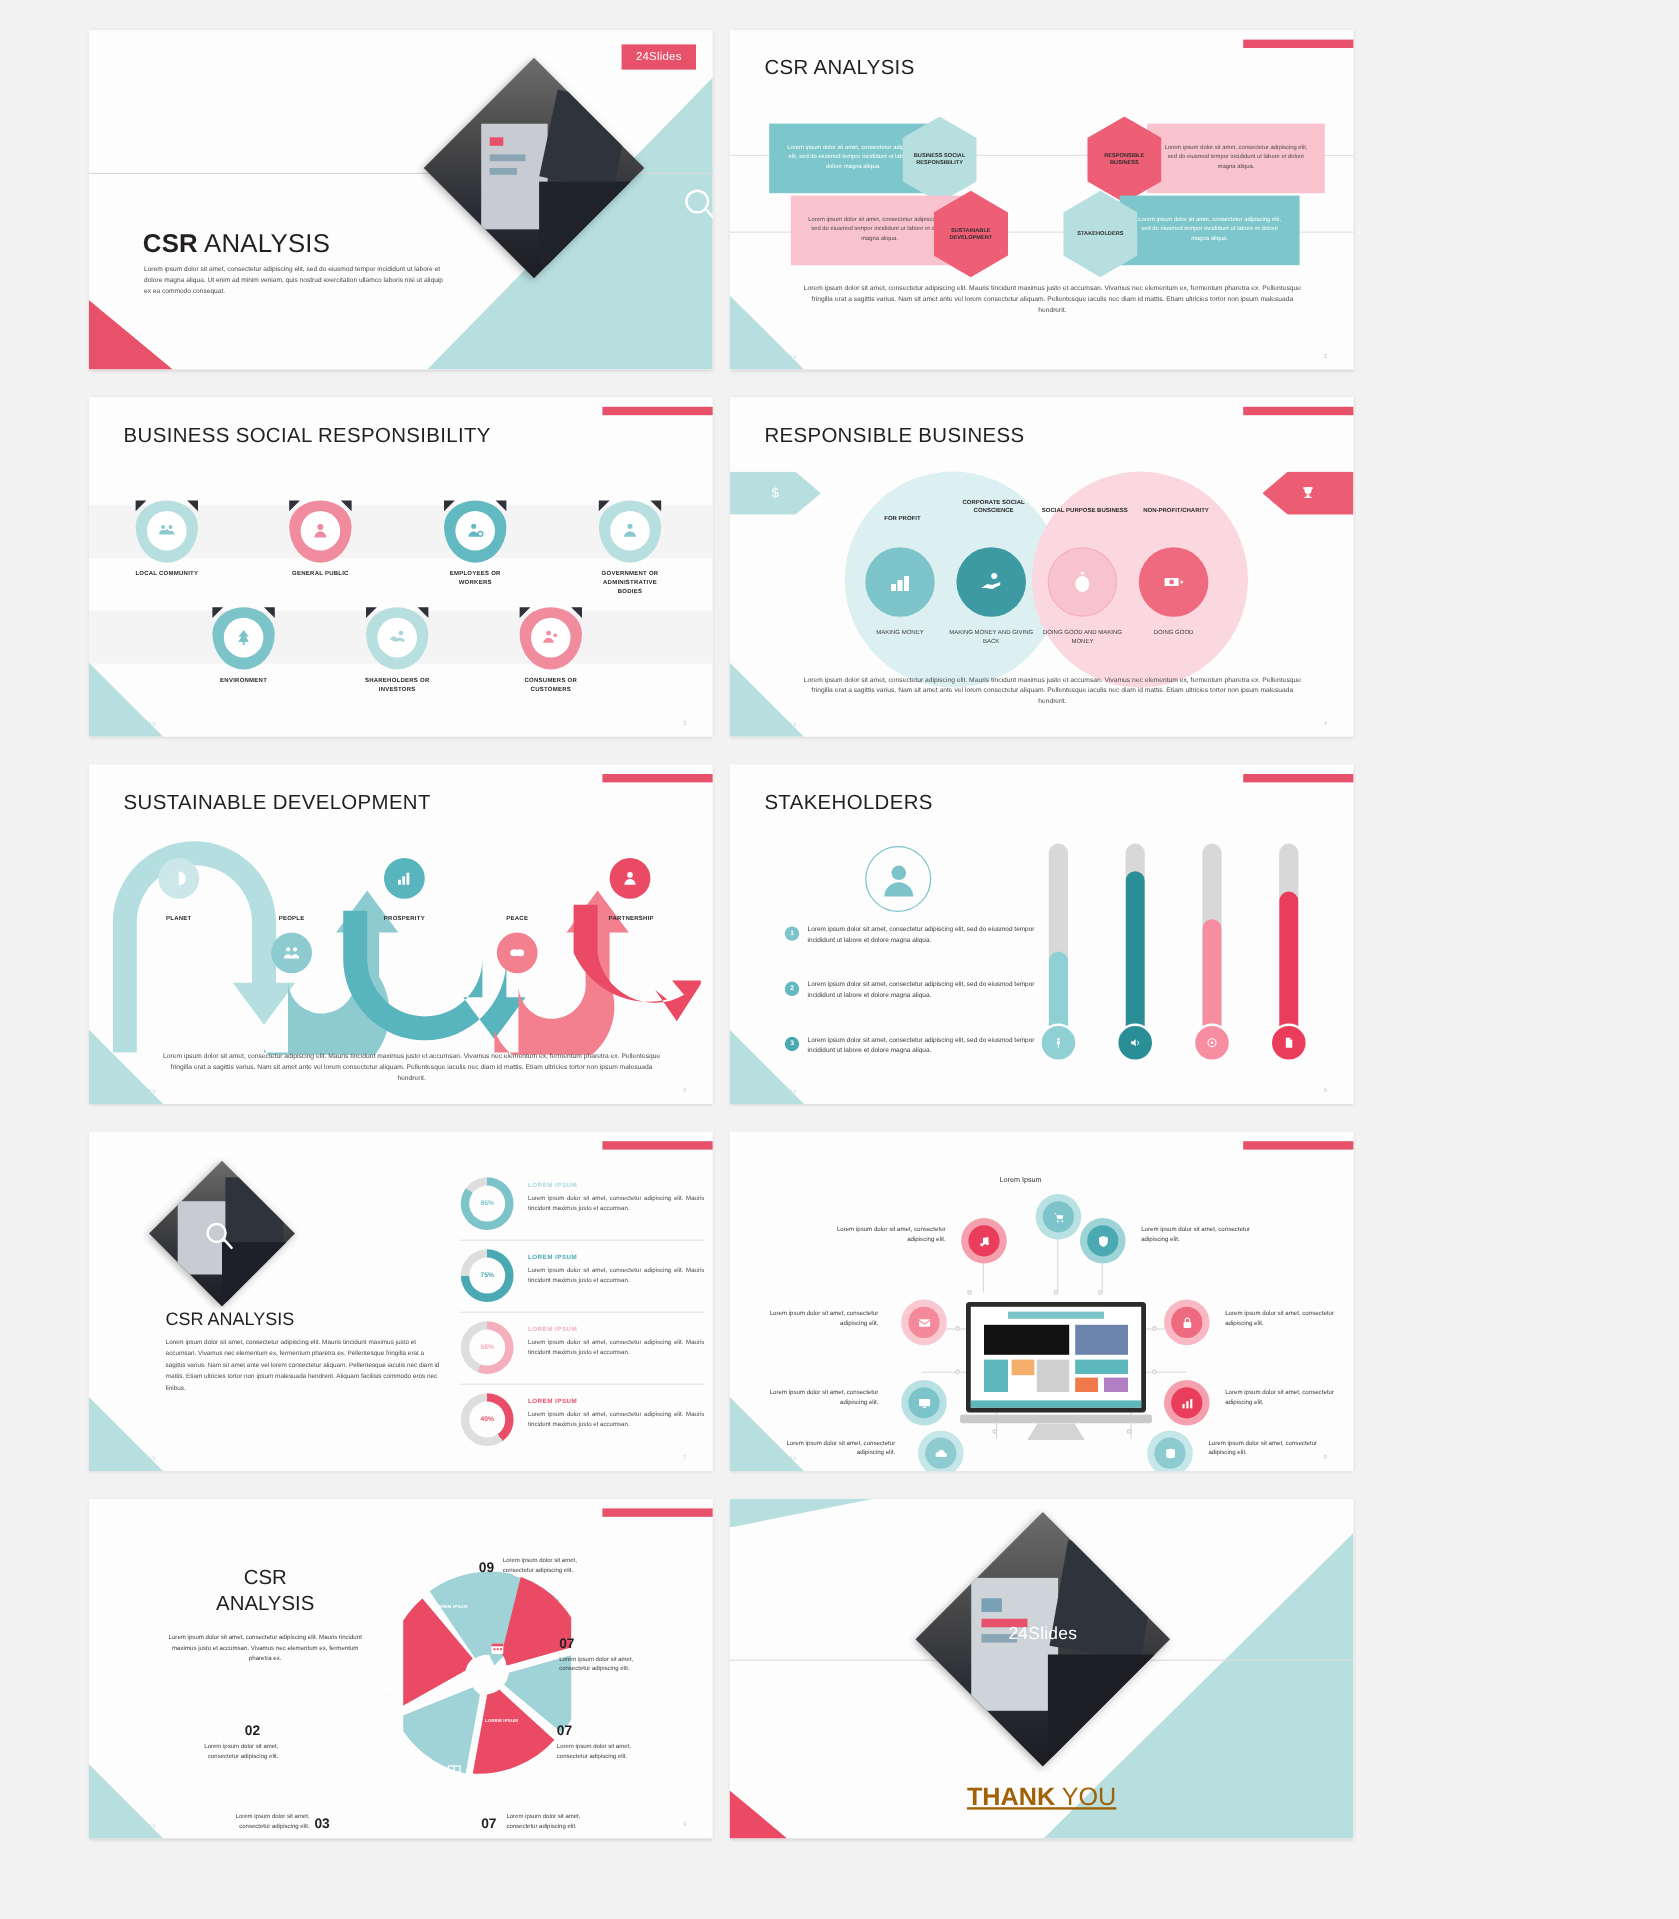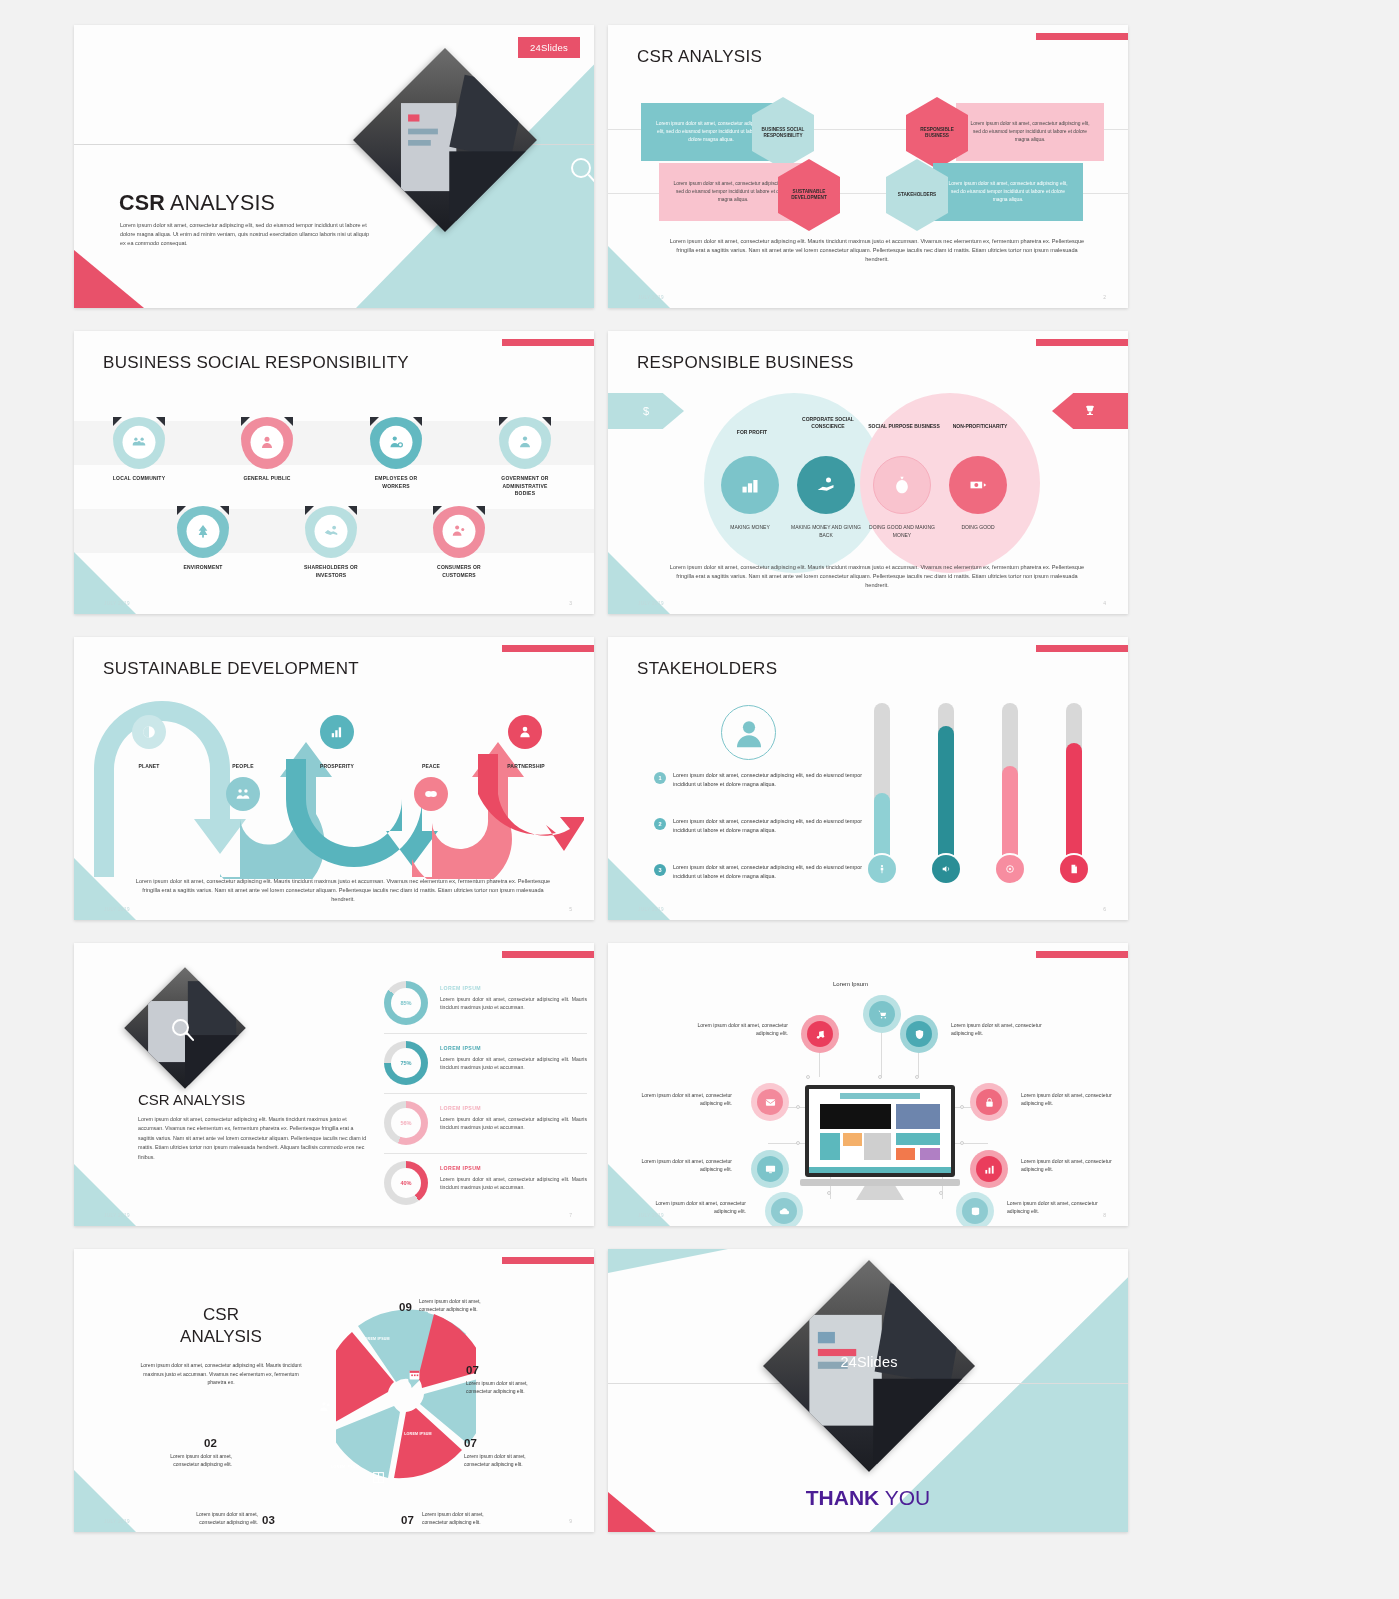--- a/index.html
+++ b/index.html
@@ -172,21 +172,21 @@
   .conn { position:absolute; background:#dcdcdc; }
   .conn.v { width:1px; }
   .conn.h { height:1px; }
   .cdot { position:absolute; width:4px; height:4px; border-radius:50%; border:1px solid #cfcfcf; background:#fdfdfd; }
   .segtx { font-size:3.6px; color:#fff; font-weight:700; text-align:center; line-height:1.4; letter-spacing:.2px; }
   .wnum { position:absolute; font-size:11.5px; font-weight:700; color:#231f20; }
   .wtx  { position:absolute; font-size:5px; line-height:1.6; color:#3b3b3b; width:66px; }
   
   .s10 .hline { position:absolute; left:0; right:0; top:134px; height:1px; background:#ddd; }
   .s10 .thanks { position:absolute; left:0; right:0; bottom:22px; text-align:center;
-                 font-size:21px; color:#4c1d95; }
+                 font-size:21px; color:#a16207;text-decoration:underline; }
   .s10 .thanks b { font-weight:700; }
 </style>
 </head>
 <body>
 
 <div class="deck">
 
 <div class="slide s1">
   <div class="s1 tealdiag2"></div>
   <div class="s1 hline"></div>

